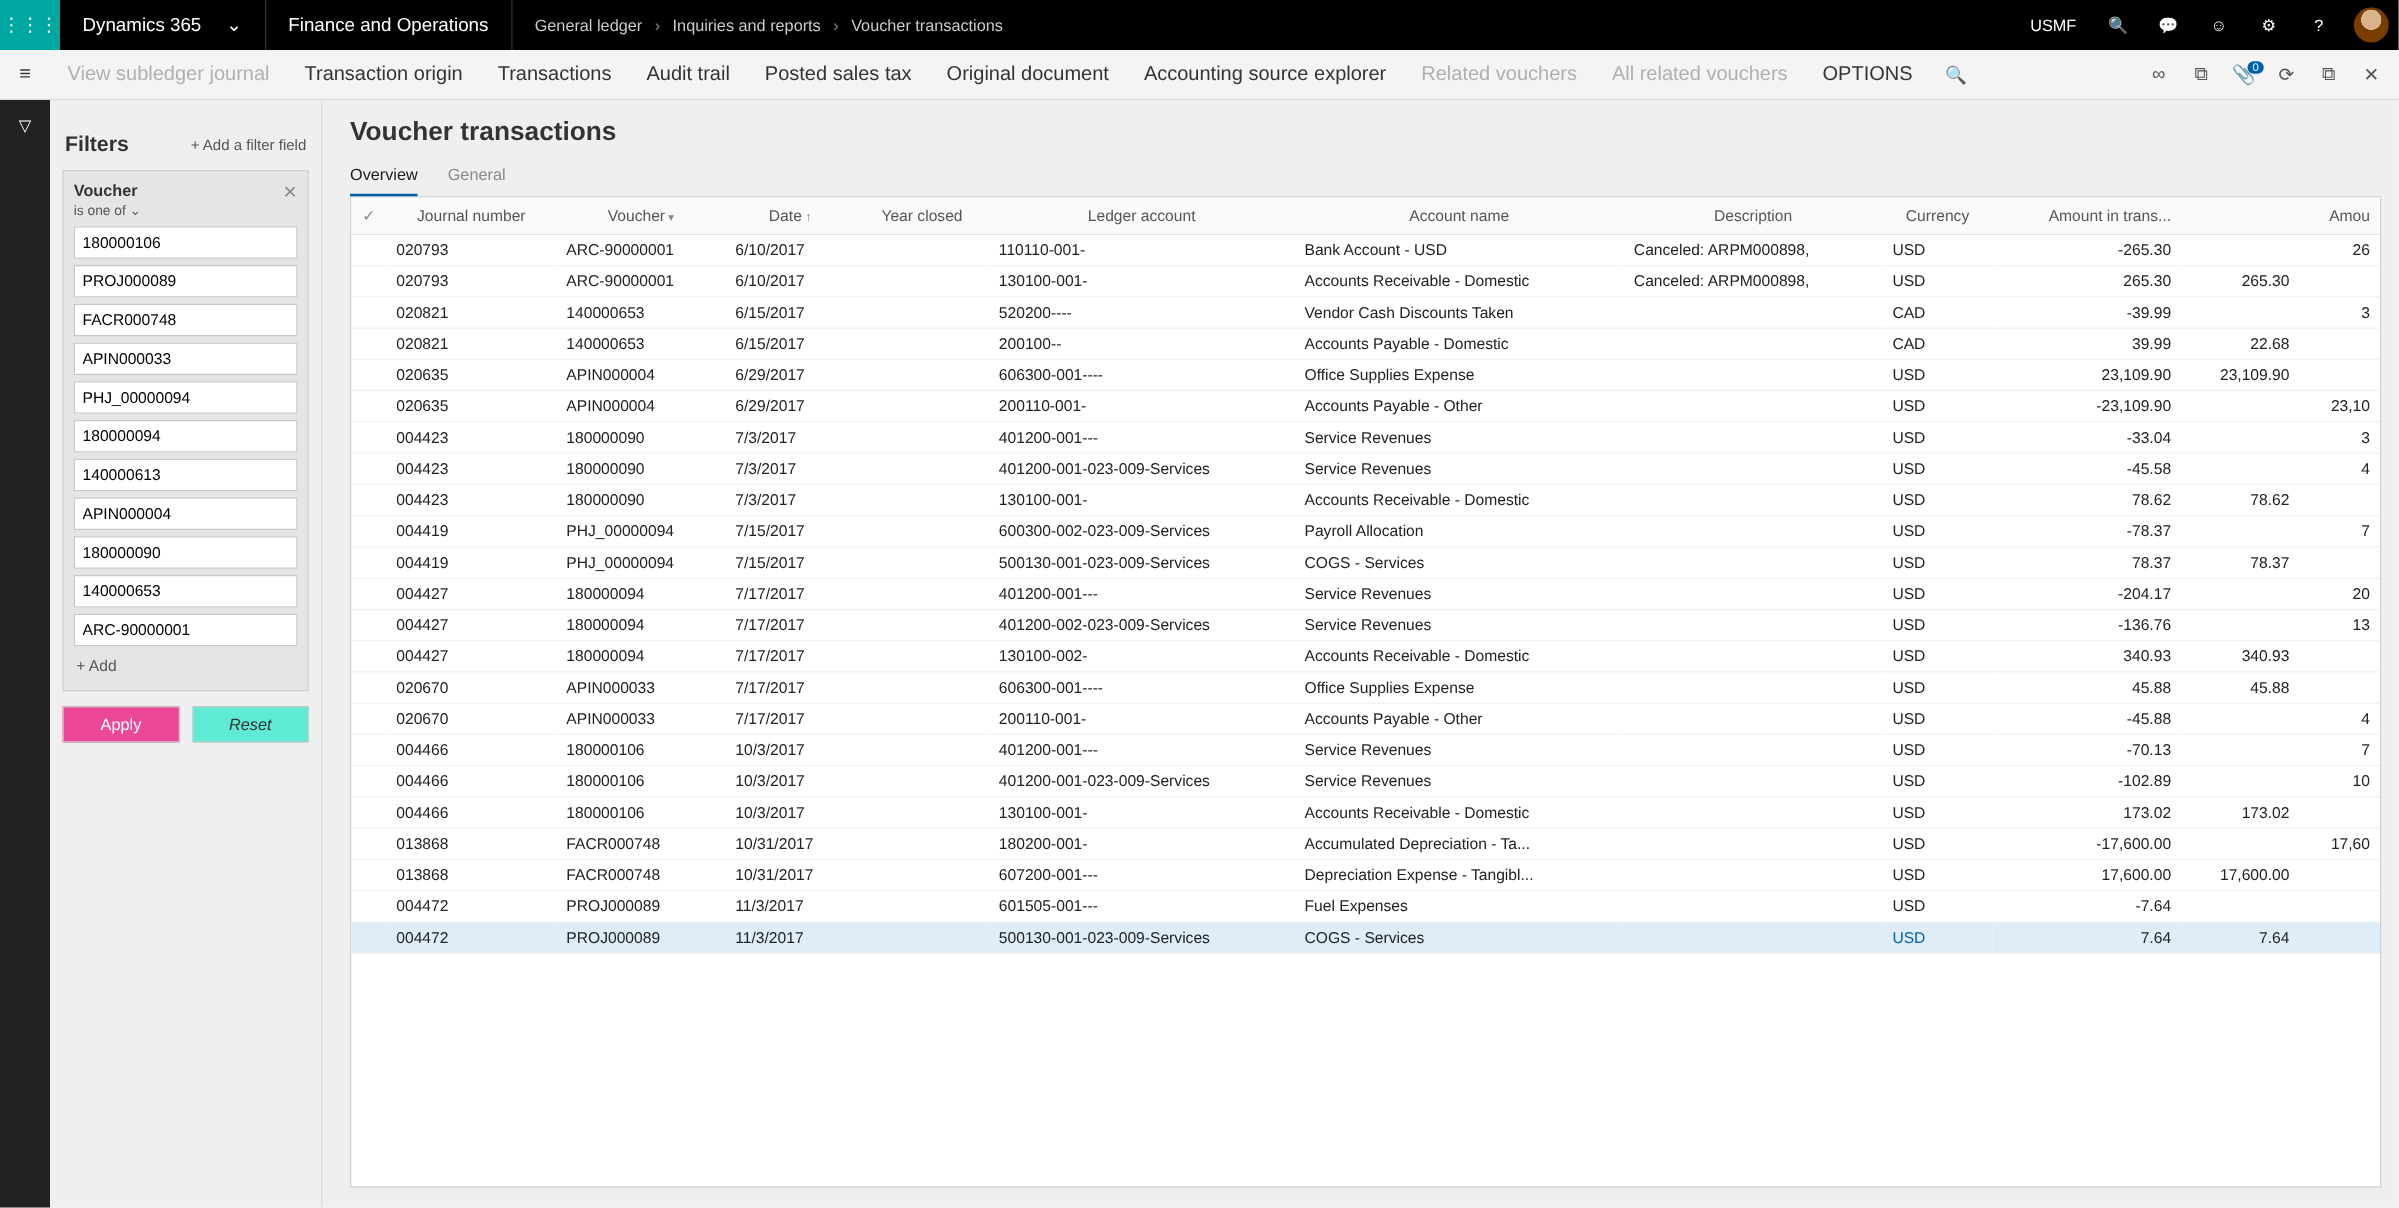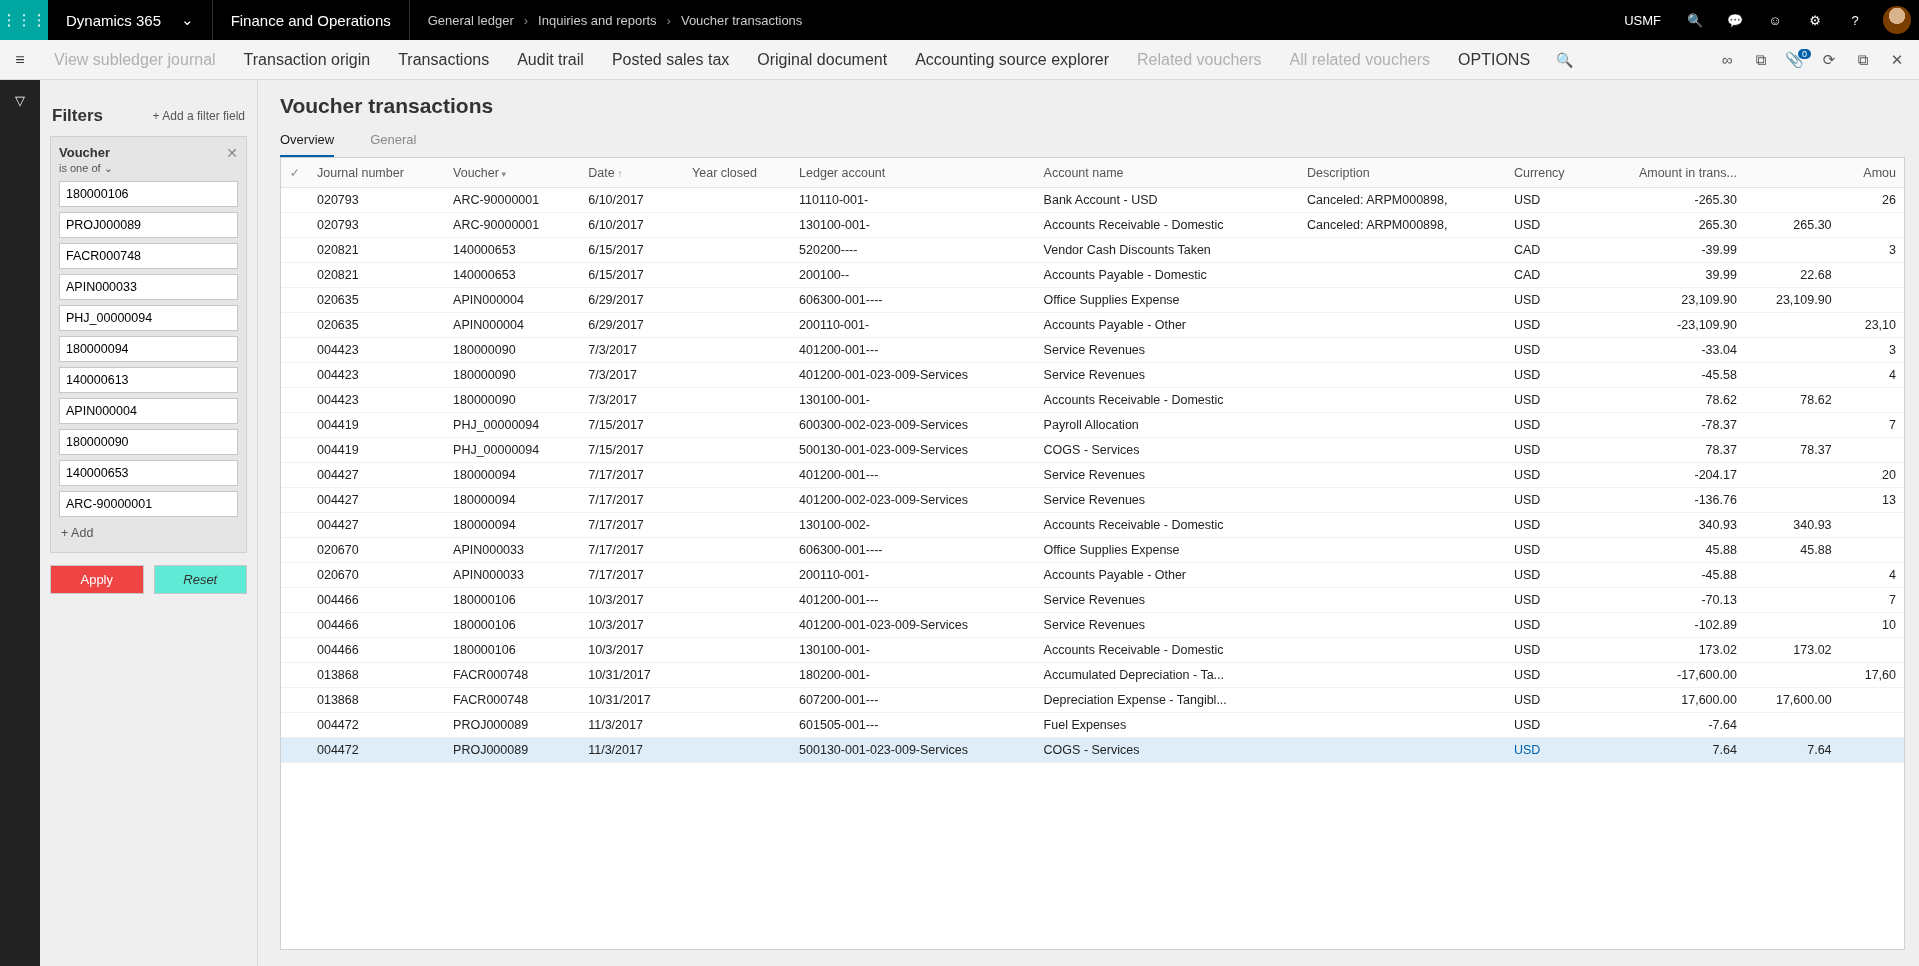--- a/index.html
+++ b/index.html
@@ -41,32 +41,32 @@
 .filtercard { background:#e5e5e5; border:1px solid #d0d0d0; padding:8px; margin-bottom:8px; }
 .filtercard .cardhdr { display:flex; justify-content:space-between; align-items:flex-start; }
 .filtercard .fname { font-weight:600; font-size:13px; }
 .filtercard .fop { font-size:11px; color:#555; margin-top:2px; margin-bottom:6px; }
 .filtercard .close { color:#888; cursor:pointer; font-size:14px;}
 .filtercard input { width:100%; padding:5px 6px; font-size:12.5px; border:1px solid #c8c8c8; background:#fff; margin-bottom:5px; }
 .filtercard .addrow { font-size:12.5px; color:#555; cursor:pointer; padding:4px 2px; }
 .filtercard .addrow::before { content:"+ "; }
 .btnrow { display:flex; gap:10px; margin-top:12px; }
 .btnrow button { flex:1; padding:6px 0; font-size:13px; border:1px solid #c8c8c8; cursor:pointer; }
-.btn-primary { background:#ef4444; color:#fff; border-color:#0060ac; }
+.btn-primary { background:#ec4899; color:#fff; border-color:#0060ac; }
 .btn-secondary { background:#5eead4; color:#333;font-style:italic; }
 
 .main { flex:1; display:flex; flex-direction:column; background:#efefef; padding:14px 14px 0 22px; min-width:0;}
 .main h1 { font-size:21px; font-weight:600; margin-bottom:8px; }
-.tabs { display:flex; gap:36px; border-bottom:1px solid #d0d0d0; margin-bottom:0; }
+.tabs { display:flex; gap:24px; border-bottom:1px solid #d0d0d0; margin-bottom:0; }
 .tabs .tab { padding:6px 0 8px; font-size:13px; color:#888; cursor:pointer; }
 .tabs .tab.active { color:#1a1a1a; border-bottom:2px solid #0060ac; font-weight:400;}
 
 .gridwrap { flex:1; overflow:auto; background:#fff; border:1px solid #d0d0d0; border-top:none;}
 table { border-collapse:collapse; width:100%; font-size:12.5px; }
-thead th { text-align:left; font-weight:400; color:#555; padding:7px 8px; border-bottom:1px solid #e3e3e3; position:sticky; top:0; background:#fafafa; white-space:nowrap;}
+thead th { text-align:center; font-weight:400; color:#555; padding:7px 8px; border-bottom:1px solid #e3e3e3; position:sticky; top:0; background:#fafafa; white-space:nowrap;}
 thead th.num, tbody td.num { text-align:right; }
 tbody td { padding:5px 8px; border-bottom:1px solid #f1f1f1; white-space:nowrap; color:#222;}
 tbody tr.sel td { background:#deedf7; }
 tbody tr.sel td.cur { color:#0060ac; }
 th .sort::after { content:" ↑"; color:#888; font-size:10px;}
 th .flt::after { content:" ▾"; color:#888; font-size:9px;}
 th.chk, td.chk { width:28px; text-align:center; color:#888;}
 .hscroll { height:16px; overflow-x:scroll; }
 .hscroll .pad { width:2000px; height:1px; }
 </style>

